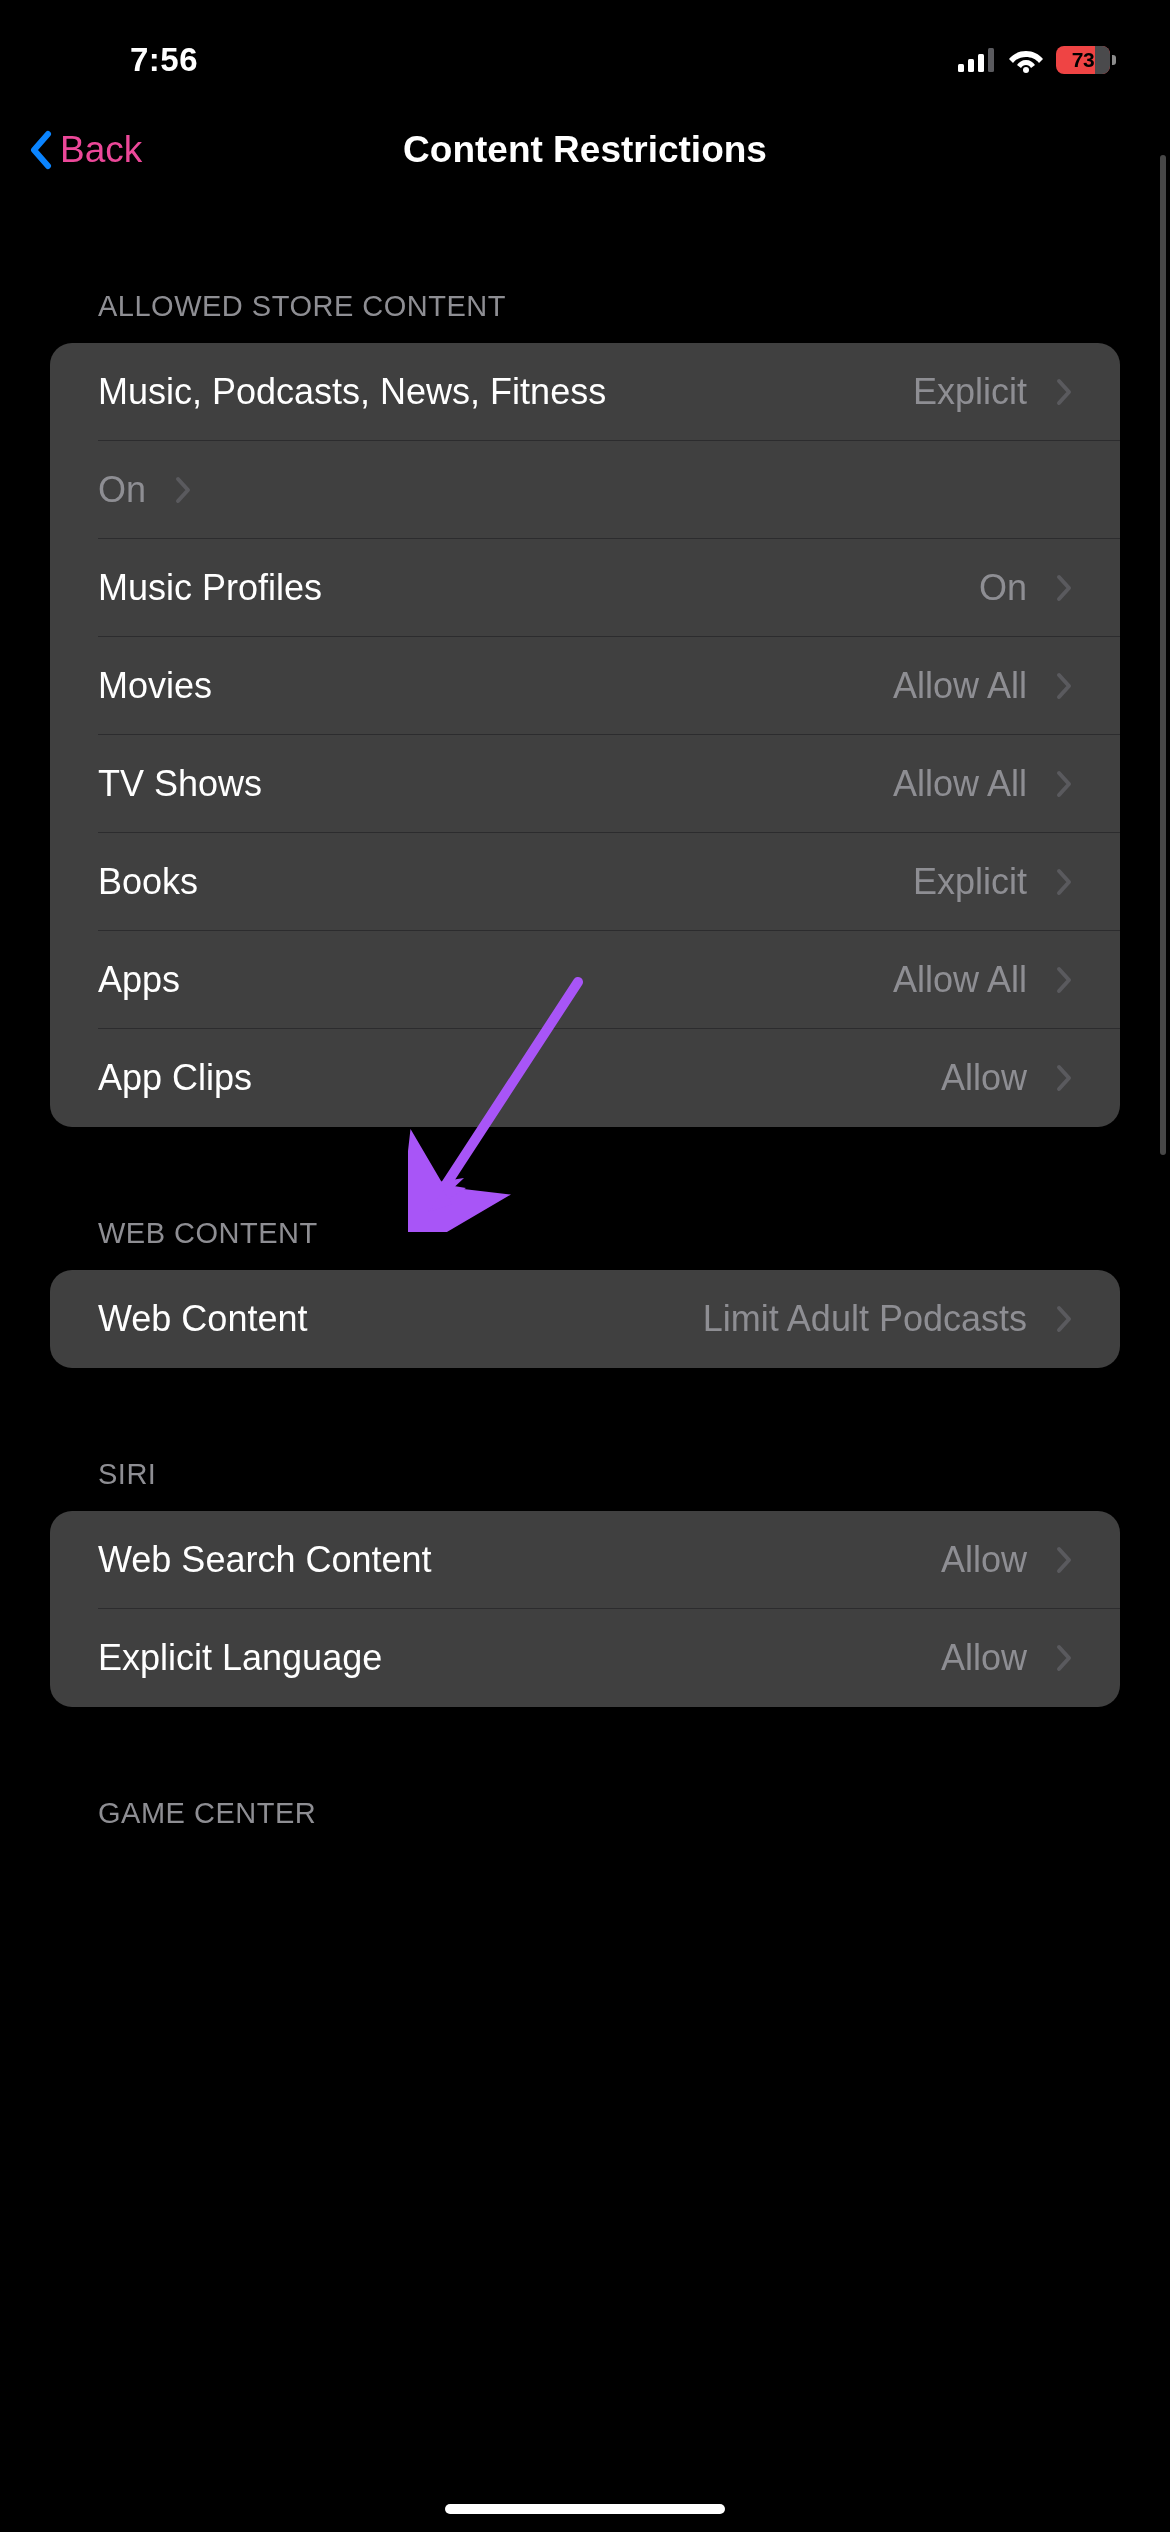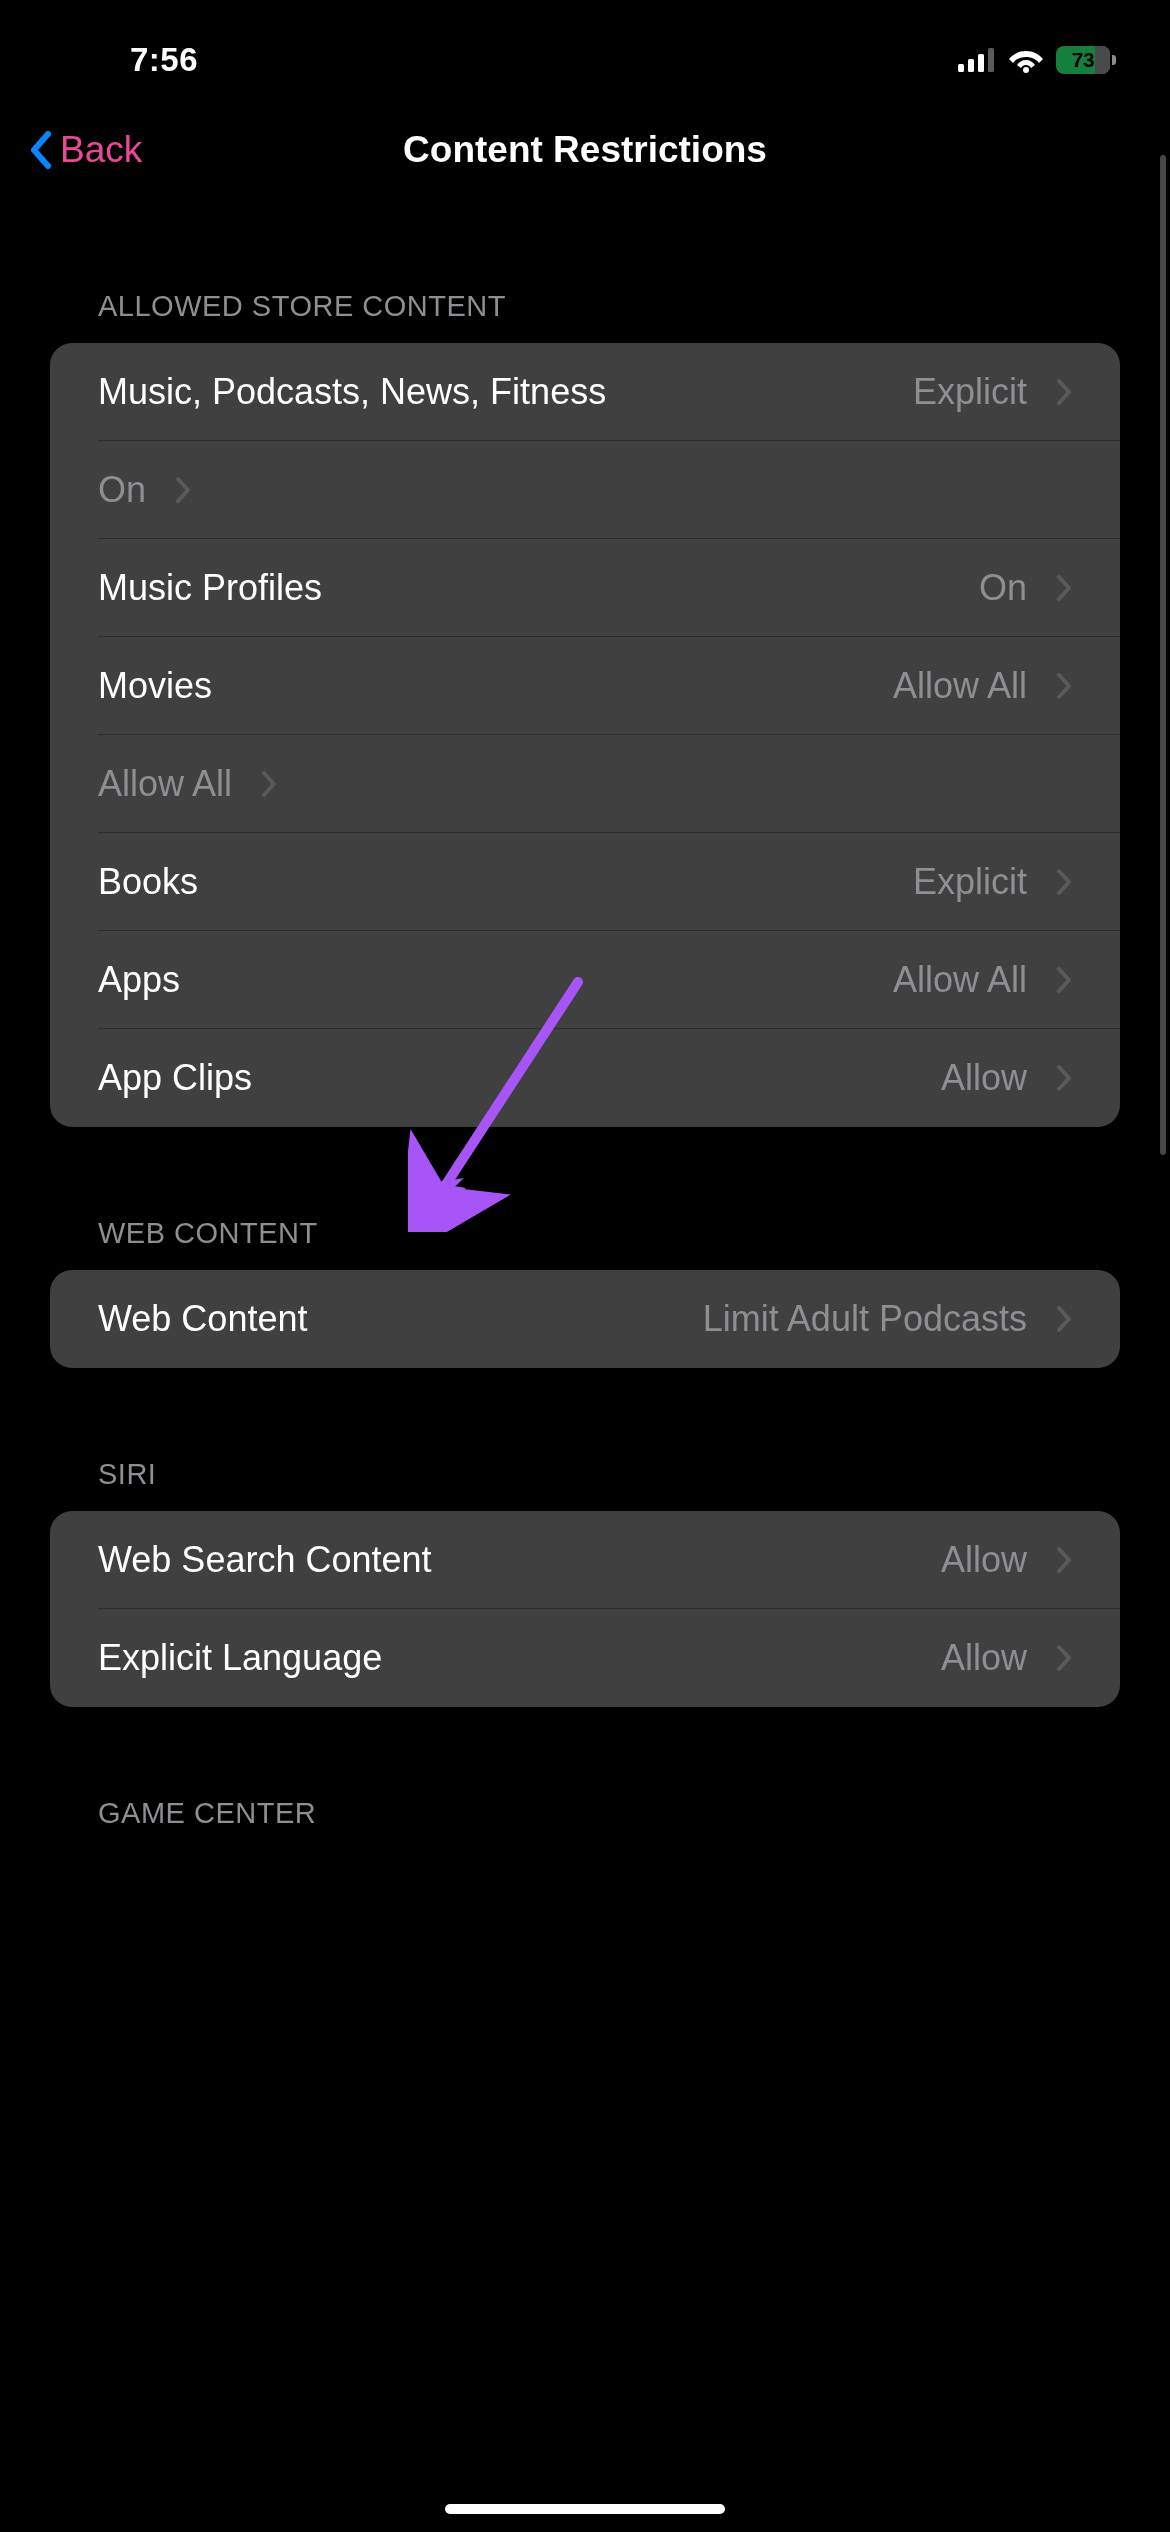--- a/index.html
+++ b/index.html
@@ -41,21 +41,21 @@
       display: block;
     }
     .battery-pill {
       display: flex;
       align-items: center;
     }
     .battery-body {
       width: 54px;
       height: 28px;
       border-radius: 8px;
-      background: #15803d;
+      background: #ef4444;
       position: relative;
       display: flex;
       align-items: center;
       justify-content: center;
     }
     .battery-body::after {
       content: '';
       position: absolute;
       right: -6px;
       top: 9px;
@@ -283,20 +283,21 @@
       <div class="row-label">Movies</div>
       <div class="row-value">Allow All</div>
       <span class="row-chevron">
         <svg width="16" height="28" viewBox="0 0 16 28">
             <polyline points="3,3 13,14 3,25" fill="none" stroke="#5a5a5e" stroke-width="4" stroke-linecap="round" stroke-linejoin="round"></polyline>
           </svg>
       </span>
     </div>
 
     <div class="row">
+      <div class="row-label">TV Shows</div>
       <div class="row-value">Allow All</div>
       <span class="row-chevron">
         <svg width="16" height="28" viewBox="0 0 16 28">
             <polyline points="3,3 13,14 3,25" fill="none" stroke="#5a5a5e" stroke-width="4" stroke-linecap="round" stroke-linejoin="round"></polyline>
           </svg>
       </span>
     </div>
 
     <div class="row">
       <div class="row-label">Books</div>

